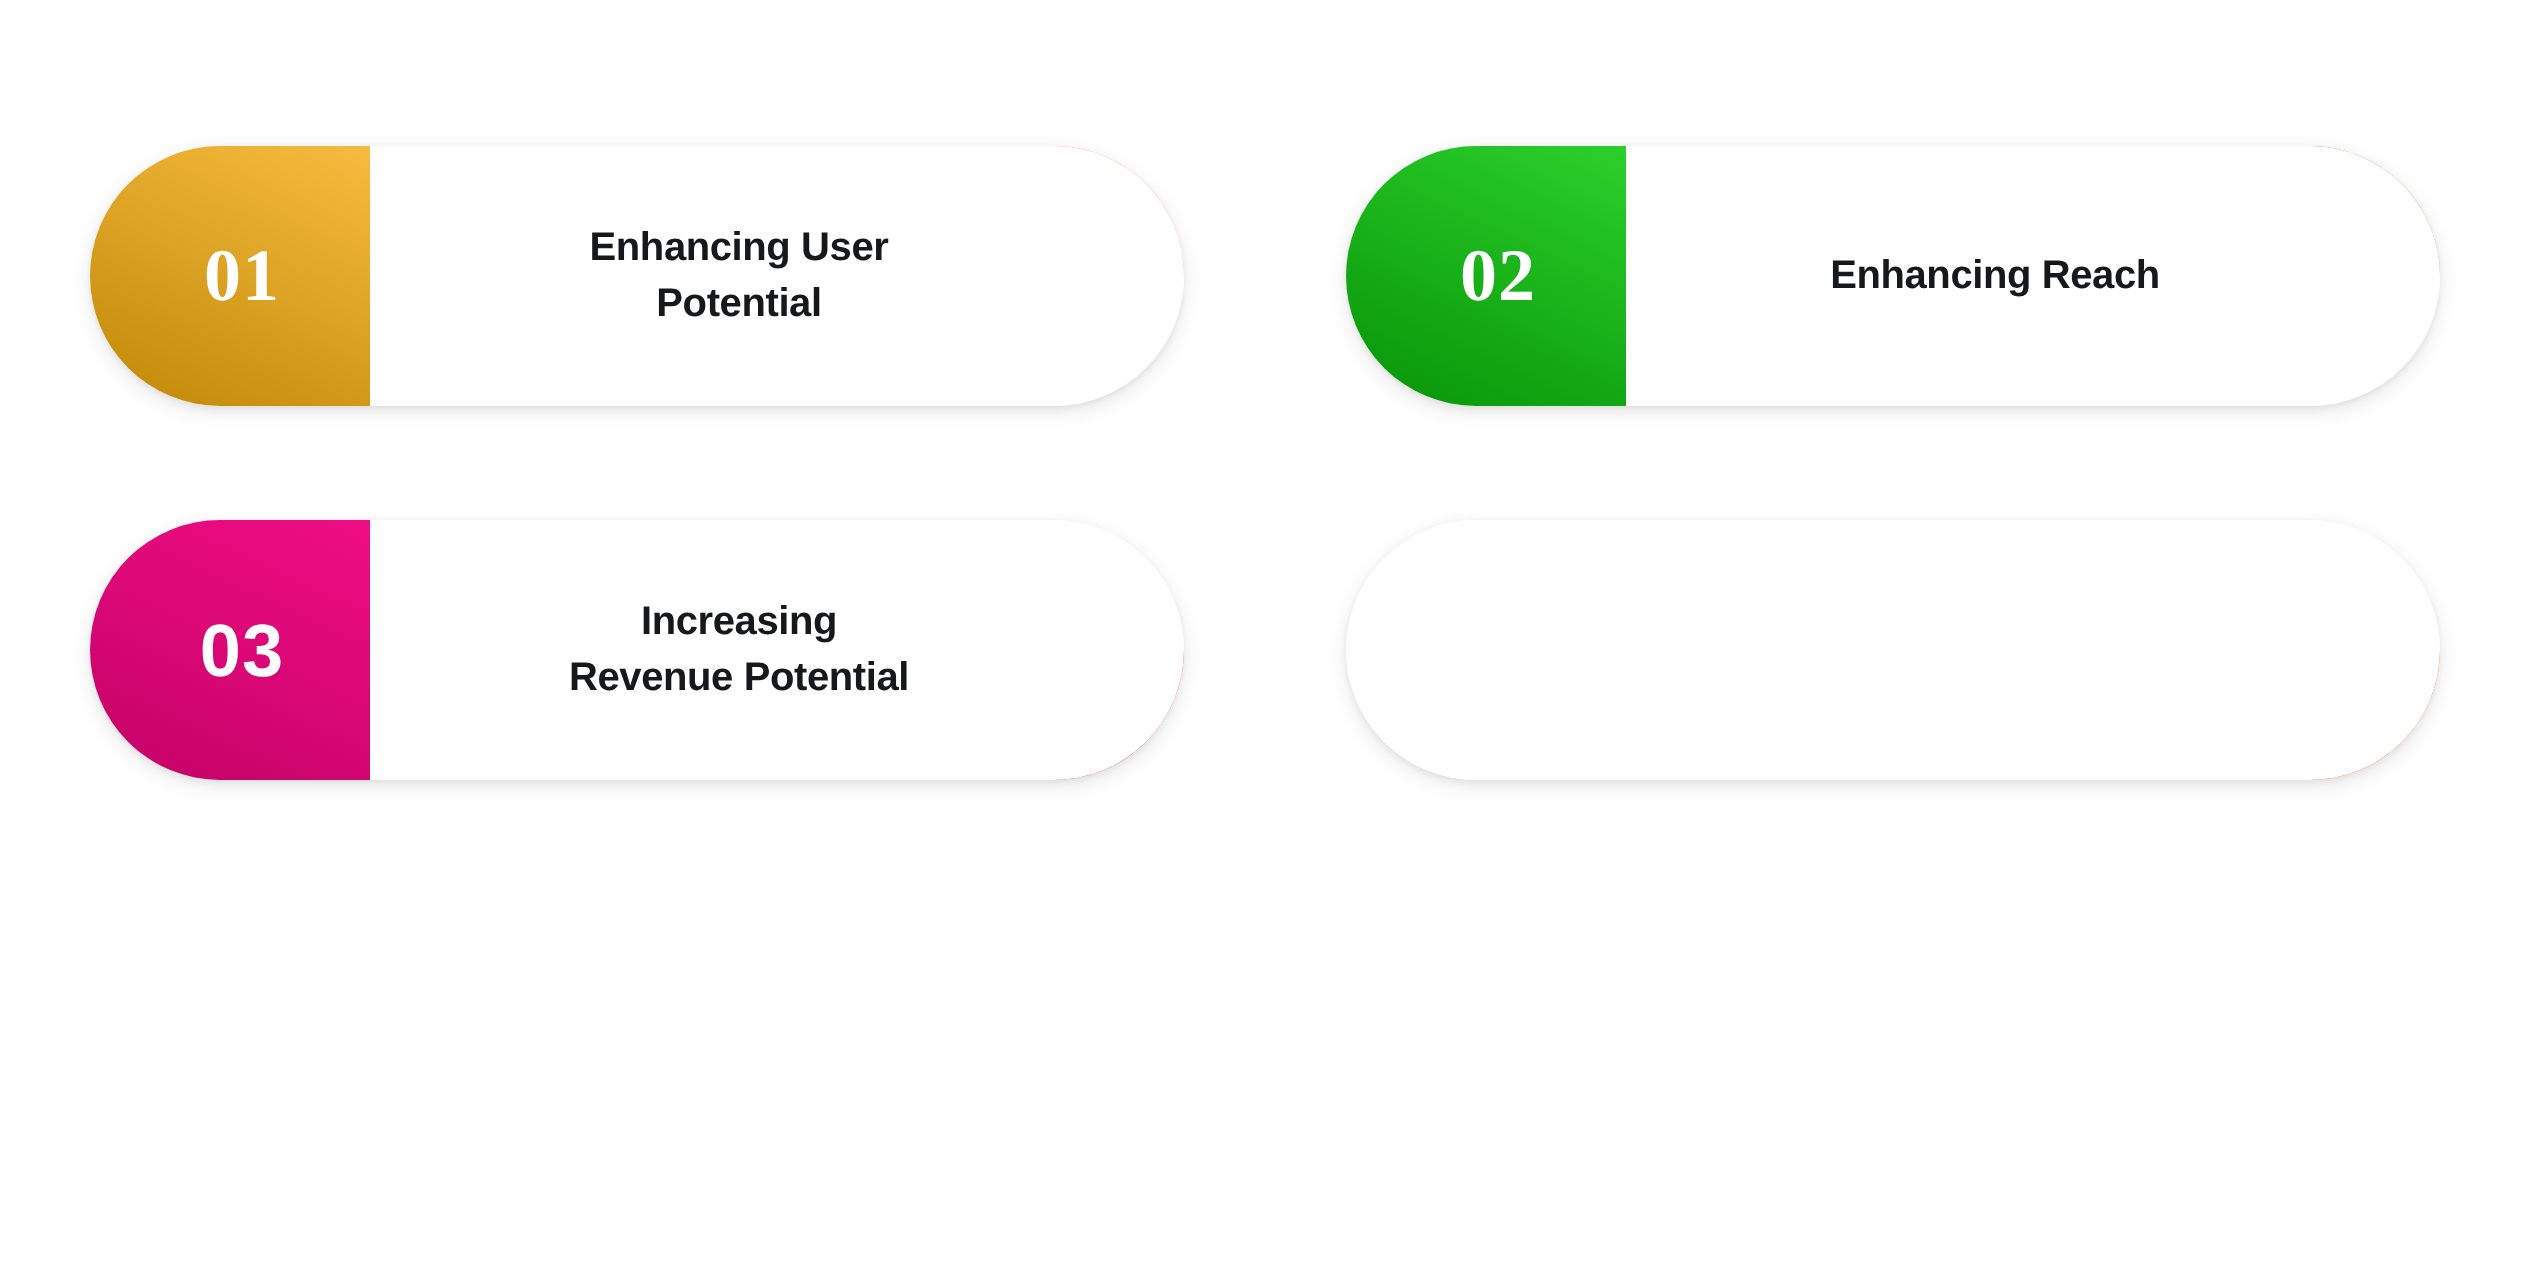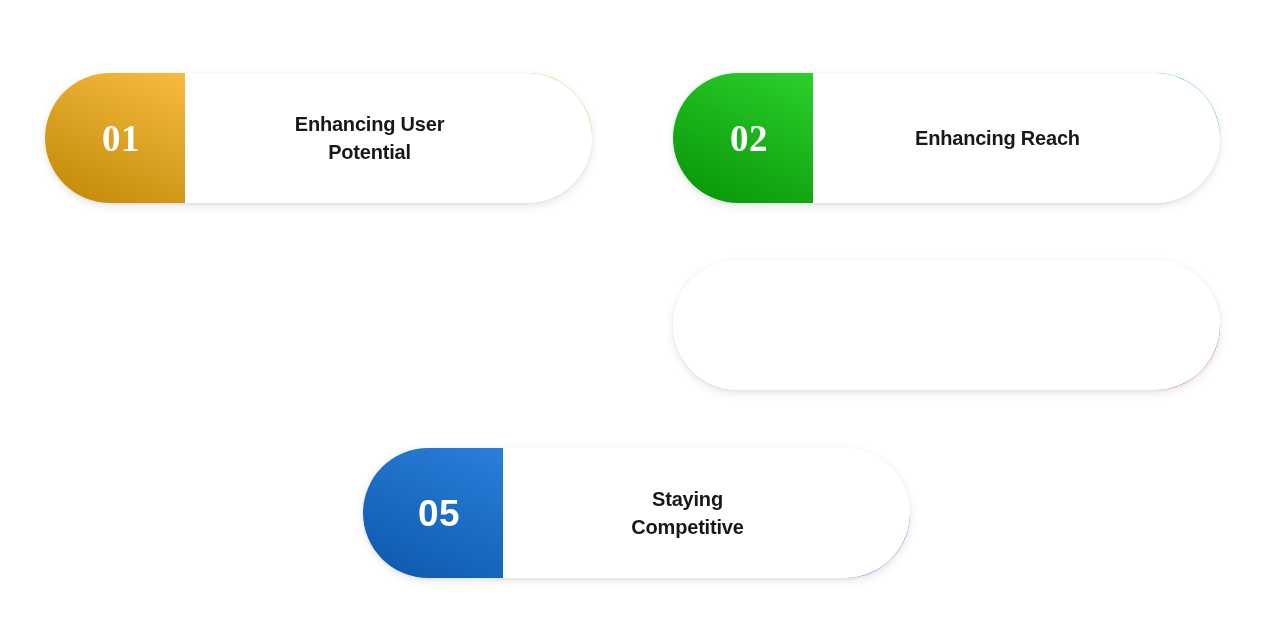--- a/index.html
+++ b/index.html
@@ -142,52 +142,52 @@
         <div class="badge" style="background: linear-gradient(205deg, rgb(43, 208, 43) 0%, rgb(7, 147, 7) 100%); font-family: Liberation Serif, serif;">
           <div class="badge-num">02</div>
         </div>
         <div class="title-wrap">
           <div class="title">
             <div>Enhancing Reach</div>
           </div>
         </div>
       </div>
     </div>
+    <div class="card c3">
+      <svg class="arc" viewBox="0 0 547 130" width="547" height="130">
+        <defs>
+          <linearGradient id="arcgrad2" x1="0" y1="0" x2="1" y2="1">
+            <stop offset="0%" stop-color="#ef0d84"></stop>
+            <stop offset="100%" stop-color="#cc0370"></stop>
+          </linearGradient>
+        </defs>
+        <path d="M 543.5 65 A 61.5 61.5 0 0 1 482 126.5 L 427 126.5" fill="none" stroke="url(#arcgrad2)" stroke-width="7" stroke-linecap="butt"></path>
+      </svg>
+      <div class="card-surface">
+        <div class="badge" style="background: linear-gradient(205deg, rgb(239, 13, 132) 0%, rgb(196, 2, 102) 100%);">
+          <div class="badge-num">03</div>
+        </div>
+        <div class="title-wrap">
+          <div class="title">
+            <div>Increasing</div>
+            <div>Revenue Potential</div>
+          </div>
+        </div>
+      </div>
+    </div>
     <div class="card c4">
       <svg class="arc" viewBox="0 0 547 130" width="547" height="130">
         <defs>
           <linearGradient id="arcgrad3" x1="0" y1="0" x2="1" y2="1">
             <stop offset="0%" stop-color="#e4591f"></stop>
             <stop offset="100%" stop-color="#c33a0c"></stop>
           </linearGradient>
         </defs>
         <path d="M 543.5 65 A 61.5 61.5 0 0 1 482 126.5 L 427 126.5" fill="none" stroke="url(#arcgrad3)" stroke-width="7" stroke-linecap="butt"></path>
       </svg>
       <div class="card-surface">
         <div class="title-wrap">
           <div class="title">
           </div>
         </div>
       </div>
     </div>
-    <div class="card c5">
-      <svg class="arc" viewBox="0 0 547 130" width="547" height="130">
-        <defs>
-          <linearGradient id="arcgrad4" x1="0" y1="0" x2="1" y2="1">
-            <stop offset="0%" stop-color="#2a7fda"></stop>
-            <stop offset="100%" stop-color="#1161bb"></stop>
-          </linearGradient>
-        </defs>
-        <path d="M 543.5 65 A 61.5 61.5 0 0 1 482 126.5 L 427 126.5" fill="none" stroke="url(#arcgrad4)" stroke-width="7" stroke-linecap="butt"></path>
-      </svg>
-      <div class="card-surface">
-        <div class="badge" style="background: linear-gradient(205deg, rgb(42, 127, 218) 0%, rgb(13, 87, 173) 100%);">
-          <div class="badge-num">05</div>
-        </div>
-        <div class="title-wrap">
-          <div class="title">
-            <div>Staying</div>
-            <div>Competitive</div>
-          </div>
-        </div>
-      </div>
-    </div>
   </div>
 
 </body></html>

